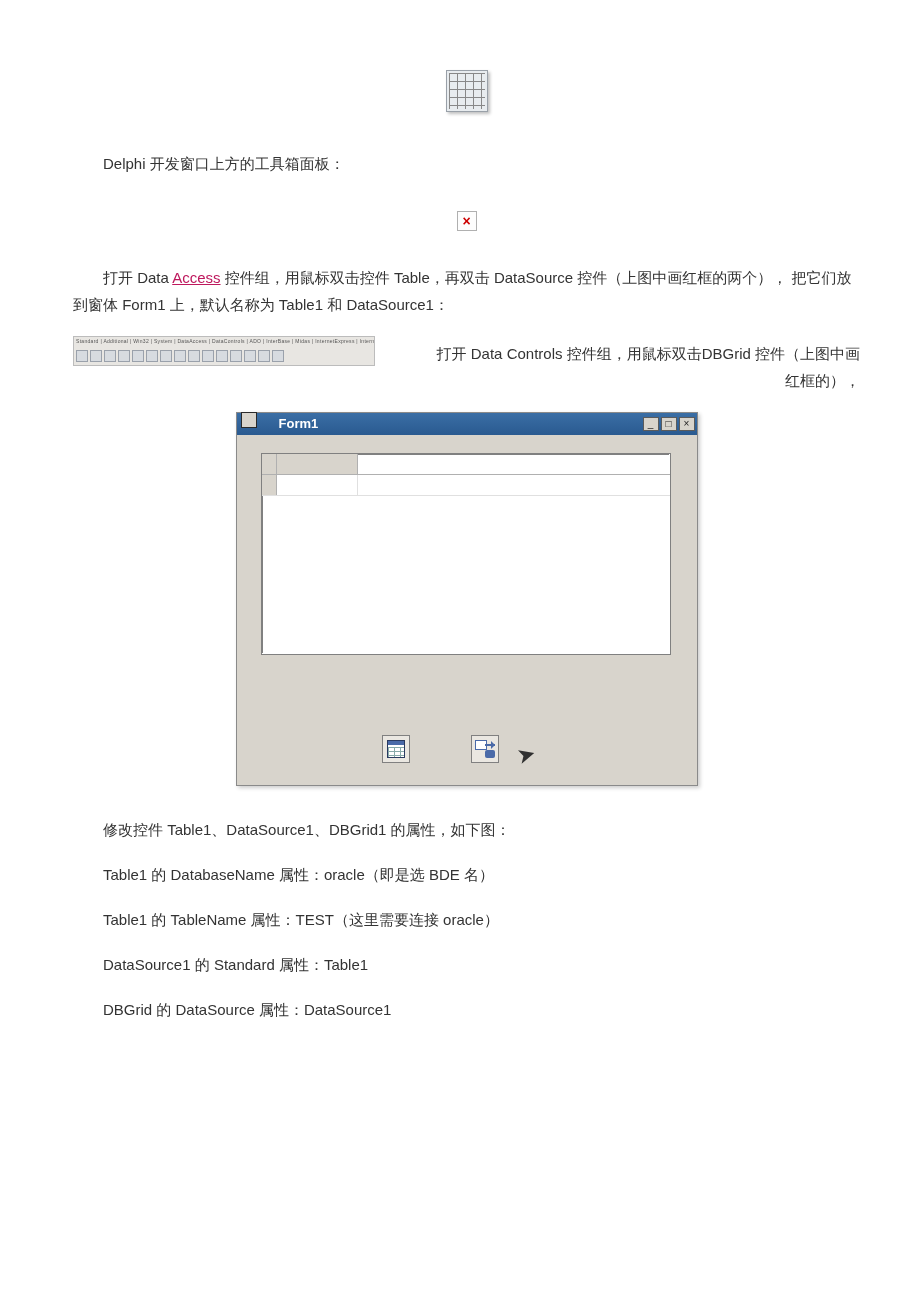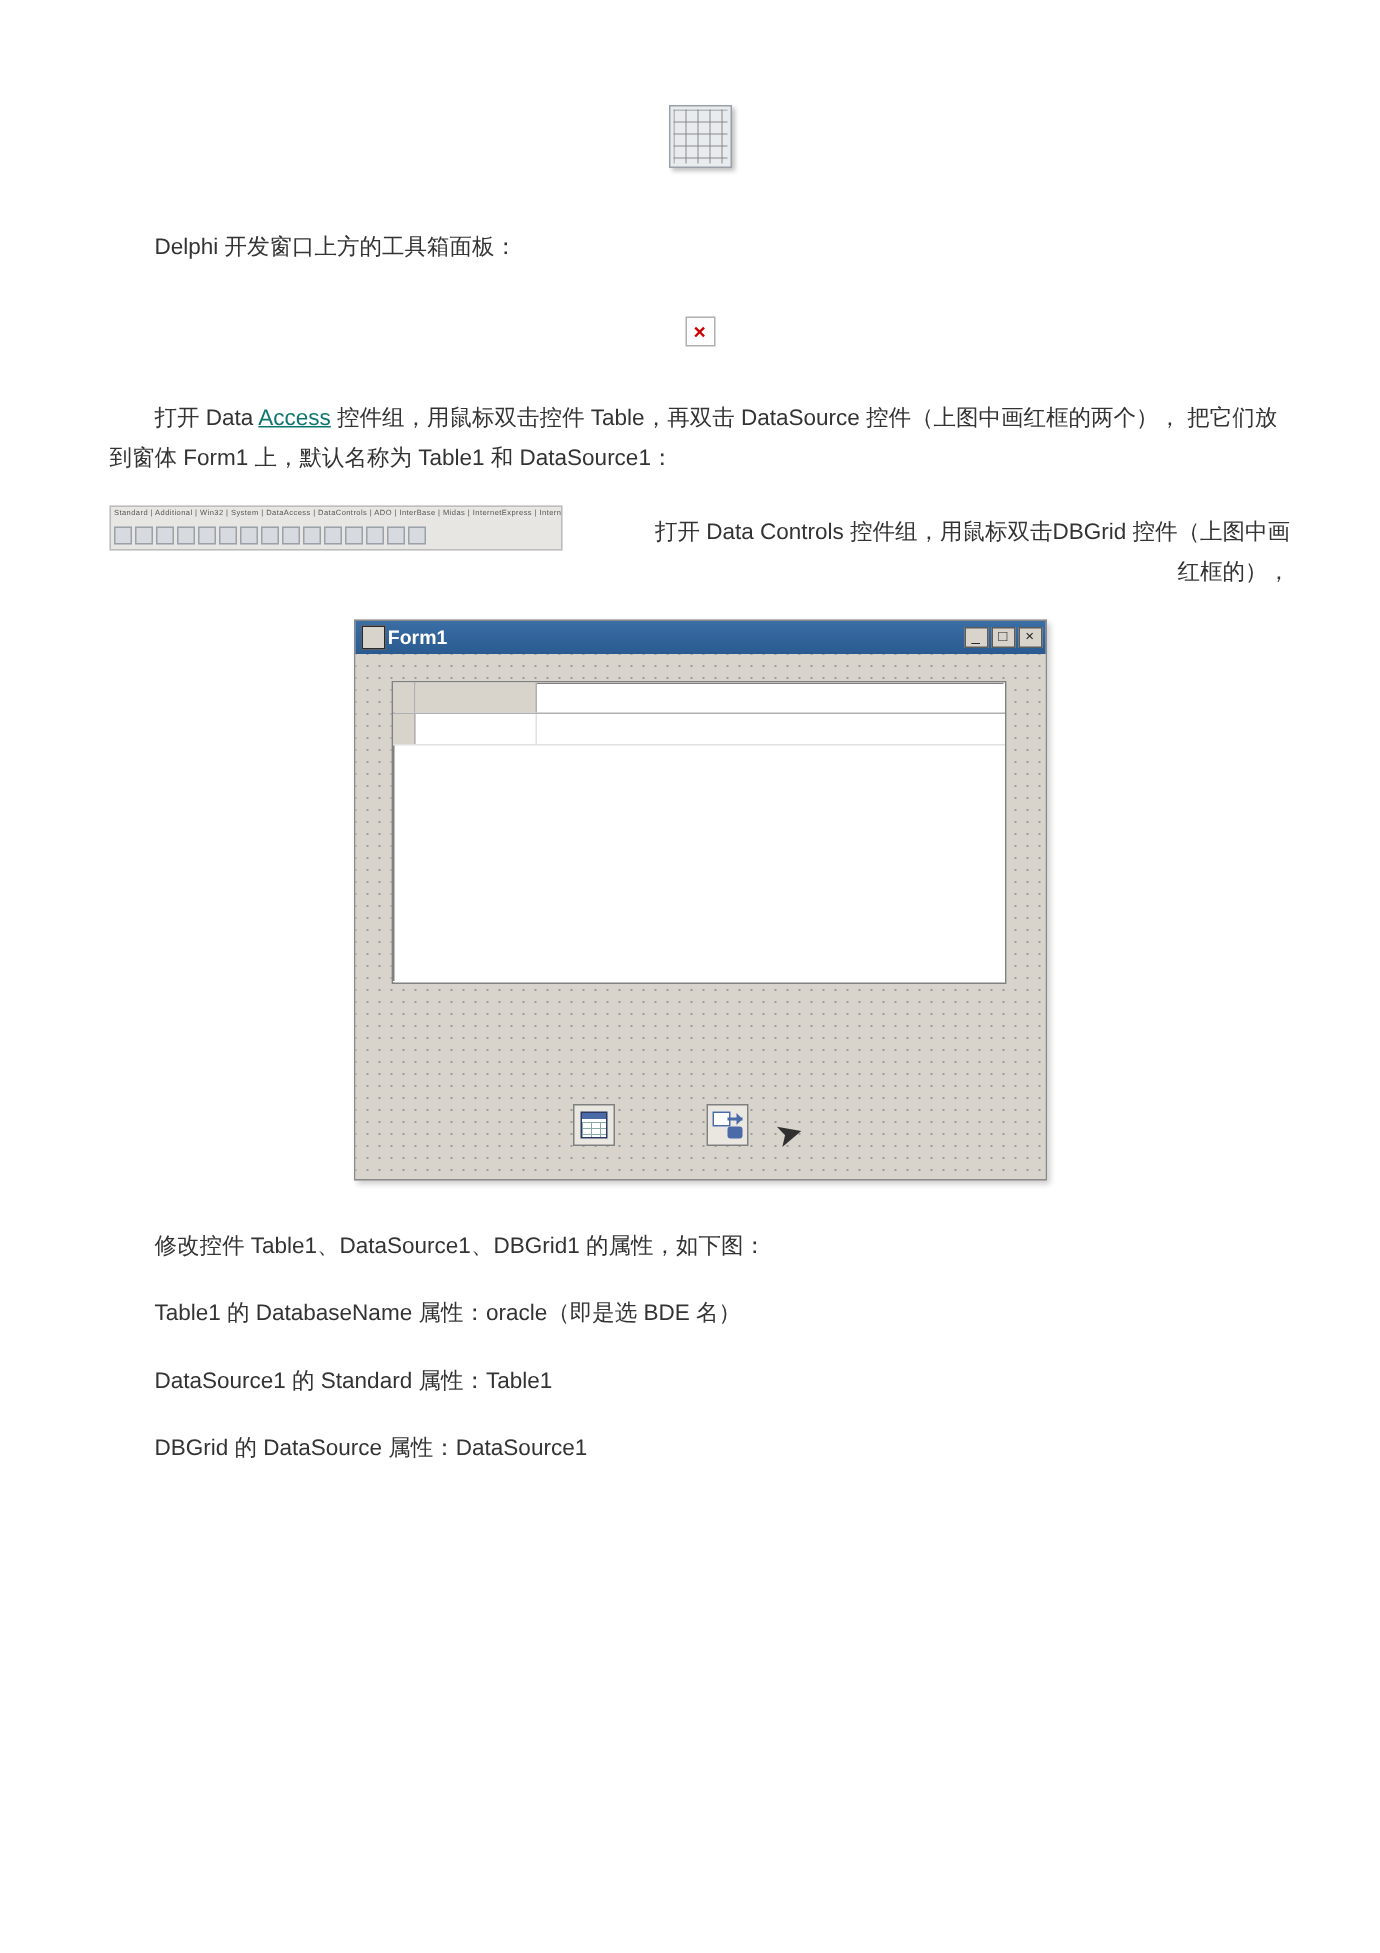--- a/index.html
+++ b/index.html
@@ -23,21 +23,21 @@
   .indent {
     text-indent: 2em;
   }
   .para {
     margin: 18px 0;
   }
   .no-indent {
     text-indent: 0;
   }
   a.link {
-    color: #0f766e;
+    color: #be185d;
     text-align: right;
   }
 
   
   .palette-thumb {
     display: inline-block;
     width: 40px;
     height: 40px;
     background: #e8ecef;
     border: 1px solid #99a0a8;
@@ -126,22 +126,21 @@
     height: 22px;
     background: linear-gradient(#3a6ea5, #2a5a90);
     display: flex;
     align-items: center;
     justify-content: space-between;
     padding: 0 2px 0 4px;
     box-sizing: border-box;
   }
   .titlebar .left {
     display: flex;
-    align-items: center;
-    gap: 2px;
+    gap: 22px;
   }
   .titlebar .appicon {
     width: 14px; height: 14px;
     background: #d8d4cc;
     border: 1px solid #2a2a2a;
     display: inline-block;
   }
   .titlebar .title-text {
     color: #fff;
     font-weight: bold;
@@ -350,16 +349,17 @@
           </span>
         </div>
         <span class="cursor-arrow">➤</span>
       </div>
     </div>
   </div>
 
   <p class="para indent">修改控件 Table1、DataSource1、DBGrid1 的属性，如下图：</p>
 
   <p class="para indent">Table1 的 DatabaseName 属性：oracle（即是选 BDE 名）</p>
+  <p class="para indent">Table1 的 TableName 属性：TEST（这里需要连接 oracle）</p>
   <p class="para indent">DataSource1 的 Standard 属性：Table1</p>
   <p class="para indent">DBGrid 的 DataSource 属性：DataSource1</p>
 
 </div>
 
 </body></html>

